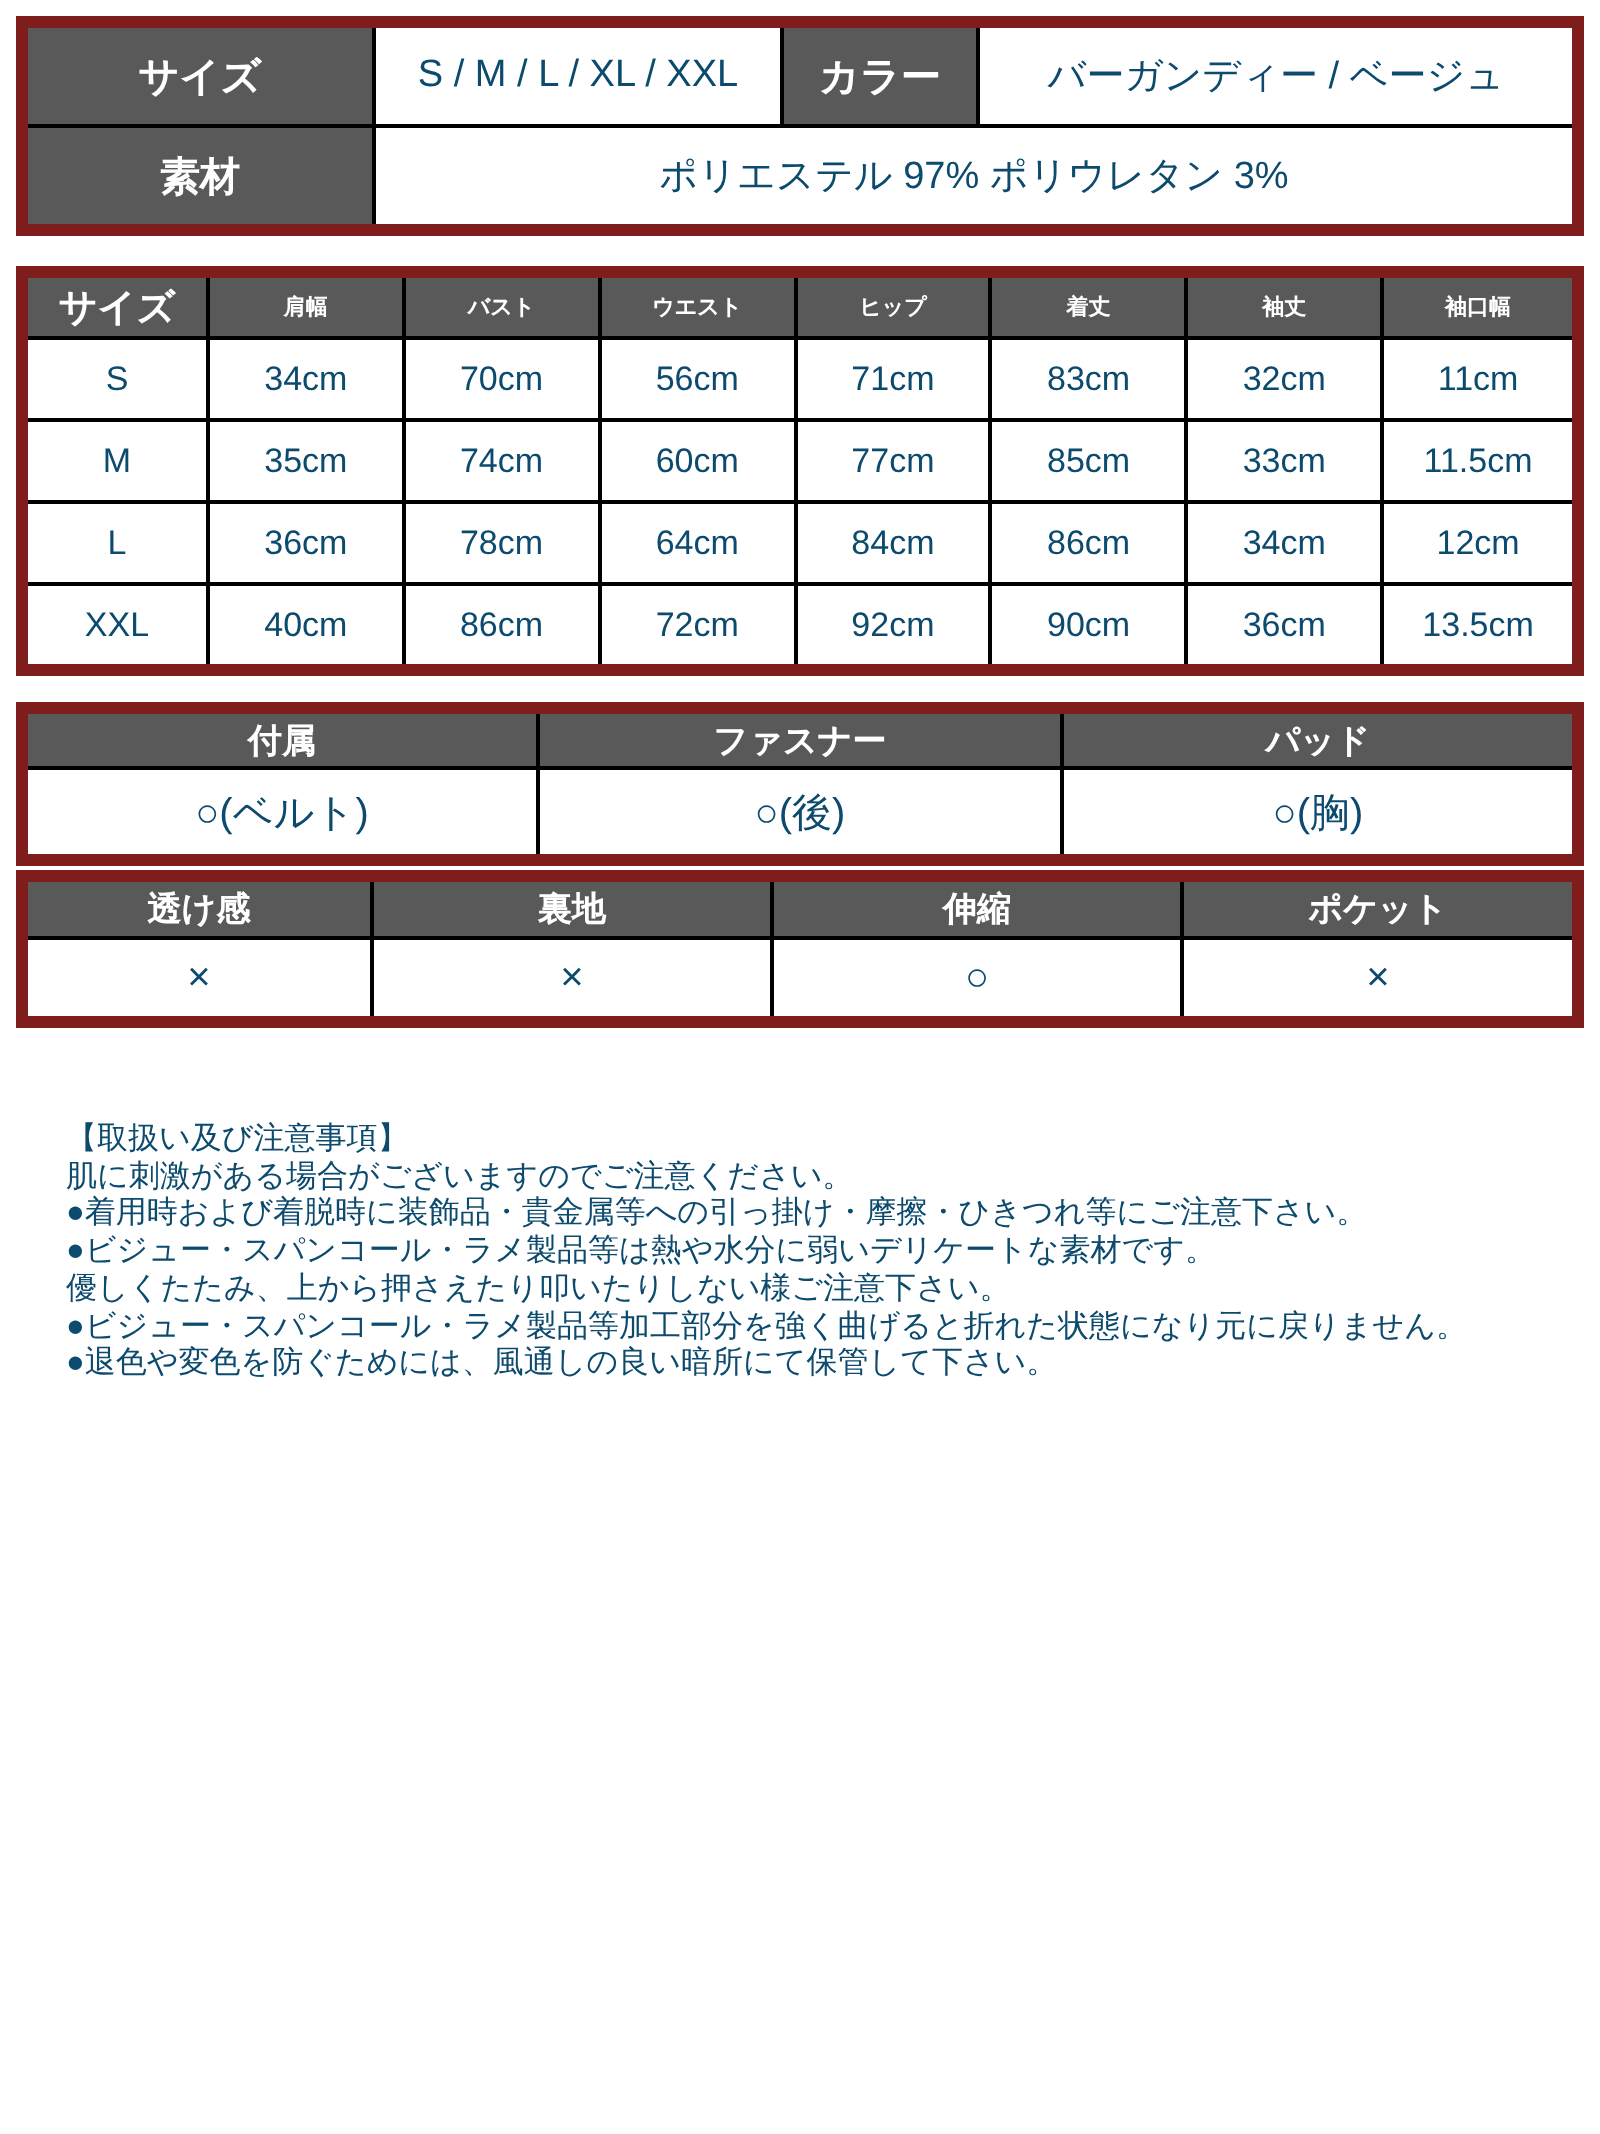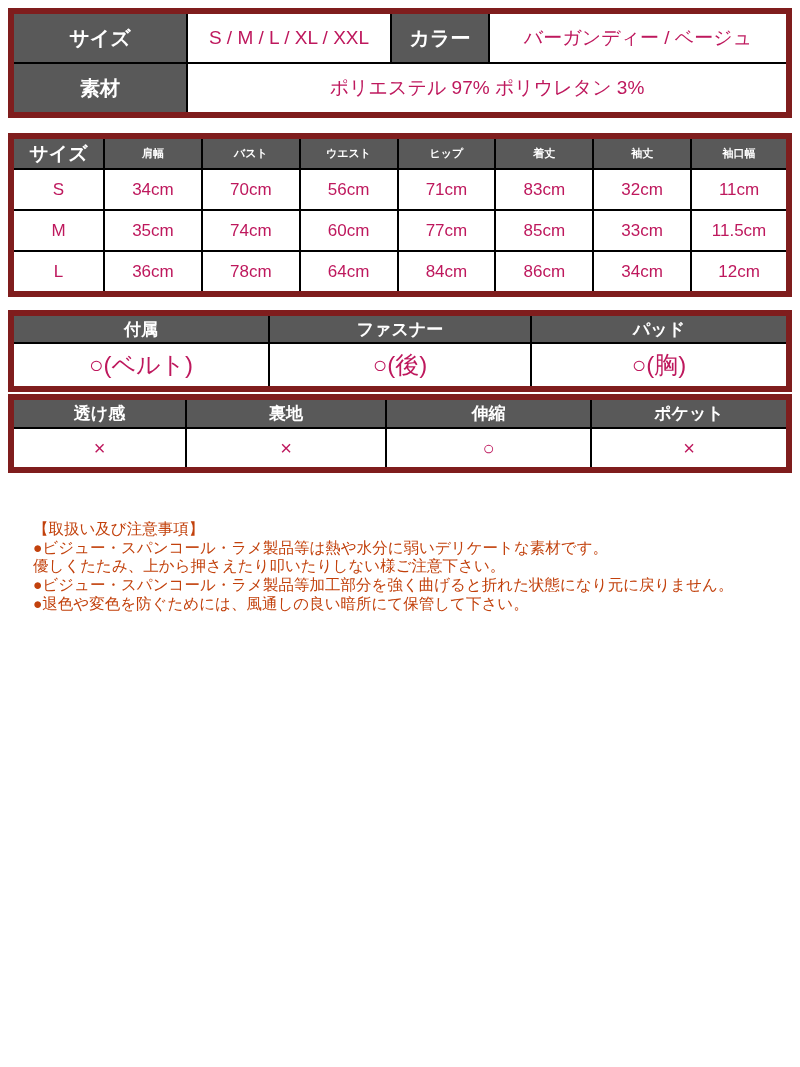--- a/index.html
+++ b/index.html
@@ -31,46 +31,46 @@
     padding: 0;
     overflow: hidden;
     white-space: nowrap;
   }
   th.hdr {
     background: #595959;
     color: #ffffff;
     font-weight: bold;
   }
   td.val {
-    color: #be185d;
+    color: #0c4a6e;
     background: #ffffff;
   }
 
   
   .summary-table th.hdr { font-size: 20px; height: 48px; }
   .summary-table td.val { font-size: 19px; }
 
   
   .measurement-table { margin-top: 15px; }
   .measurement-table th.hdr { font-size: 11px; height: 29px; }
   .measurement-table th.size-col-hdr { font-size: 19px; }
   .measurement-table td.val { font-size: 17px; height: 39px; }
 
   
   .features-table-1 { margin-top: 13px; }
   .features-table-1 th.hdr { font-size: 17px; height: 26px; }
-  .features-table-1 td.val { font-size: 24px; height: 42px; }
+  .features-table-1 td.val { font-size: 20px; height: 42px; }
   .features-table-2 { margin-top: 2px; }
   .features-table-2 th.hdr { font-size: 17px; height: 27px; }
   .features-table-2 td.val { font-size: 20px; height: 38px; }
 
   
   .care-notes {
     margin: 47px 0 0 25px;
-    color: #c2410c;
+    color: #0c4a6e;
     font-size: 15.5px;
     line-height: 18.7px;
   }
   .note-line { white-space: nowrap; }
 </style>
 </head>
 <body>
 
 <div class="page">
 
@@ -140,20 +140,30 @@
     <tr>
       <td class="val">L</td>
       <td class="val">36cm</td>
       <td class="val">78cm</td>
       <td class="val">64cm</td>
       <td class="val">84cm</td>
       <td class="val">86cm</td>
       <td class="val">34cm</td>
       <td class="val">12cm</td>
     </tr>
+    <tr>
+      <td class="val">XXL</td>
+      <td class="val">40cm</td>
+      <td class="val">86cm</td>
+      <td class="val">72cm</td>
+      <td class="val">92cm</td>
+      <td class="val">90cm</td>
+      <td class="val">36cm</td>
+      <td class="val">13.5cm</td>
+    </tr>
   </tbody>
     </table>
 
   <table class="features-table-1">
     <colgroup>
         <col style="width:258px">
         <col style="width:262px">
         <col>
       </colgroup>
     <tbody>
@@ -188,19 +198,21 @@
       <td class="val">×</td>
       <td class="val">×</td>
       <td class="val">○</td>
       <td class="val">×</td>
     </tr>
   </tbody>
     </table>
 
   <div class="care-notes">
     <div class="note-line">【取扱い及び注意事項】</div>
+    <div class="note-line">肌に刺激がある場合がございますのでご注意ください。</div>
+    <div class="note-line">●着用時および着脱時に装飾品・貴金属等への引っ掛け・摩擦・ひきつれ等にご注意下さい。</div>
     <div class="note-line">●ビジュー・スパンコール・ラメ製品等は熱や水分に弱いデリケートな素材です。</div>
     <div class="note-line">優しくたたみ、上から押さえたり叩いたりしない様ご注意下さい。</div>
     <div class="note-line">●ビジュー・スパンコール・ラメ製品等加工部分を強く曲げると折れた状態になり元に戻りません。</div>
     <div class="note-line">●退色や変色を防ぐためには、風通しの良い暗所にて保管して下さい。</div>
   </div>
 
 </div>
 
 </body></html>

